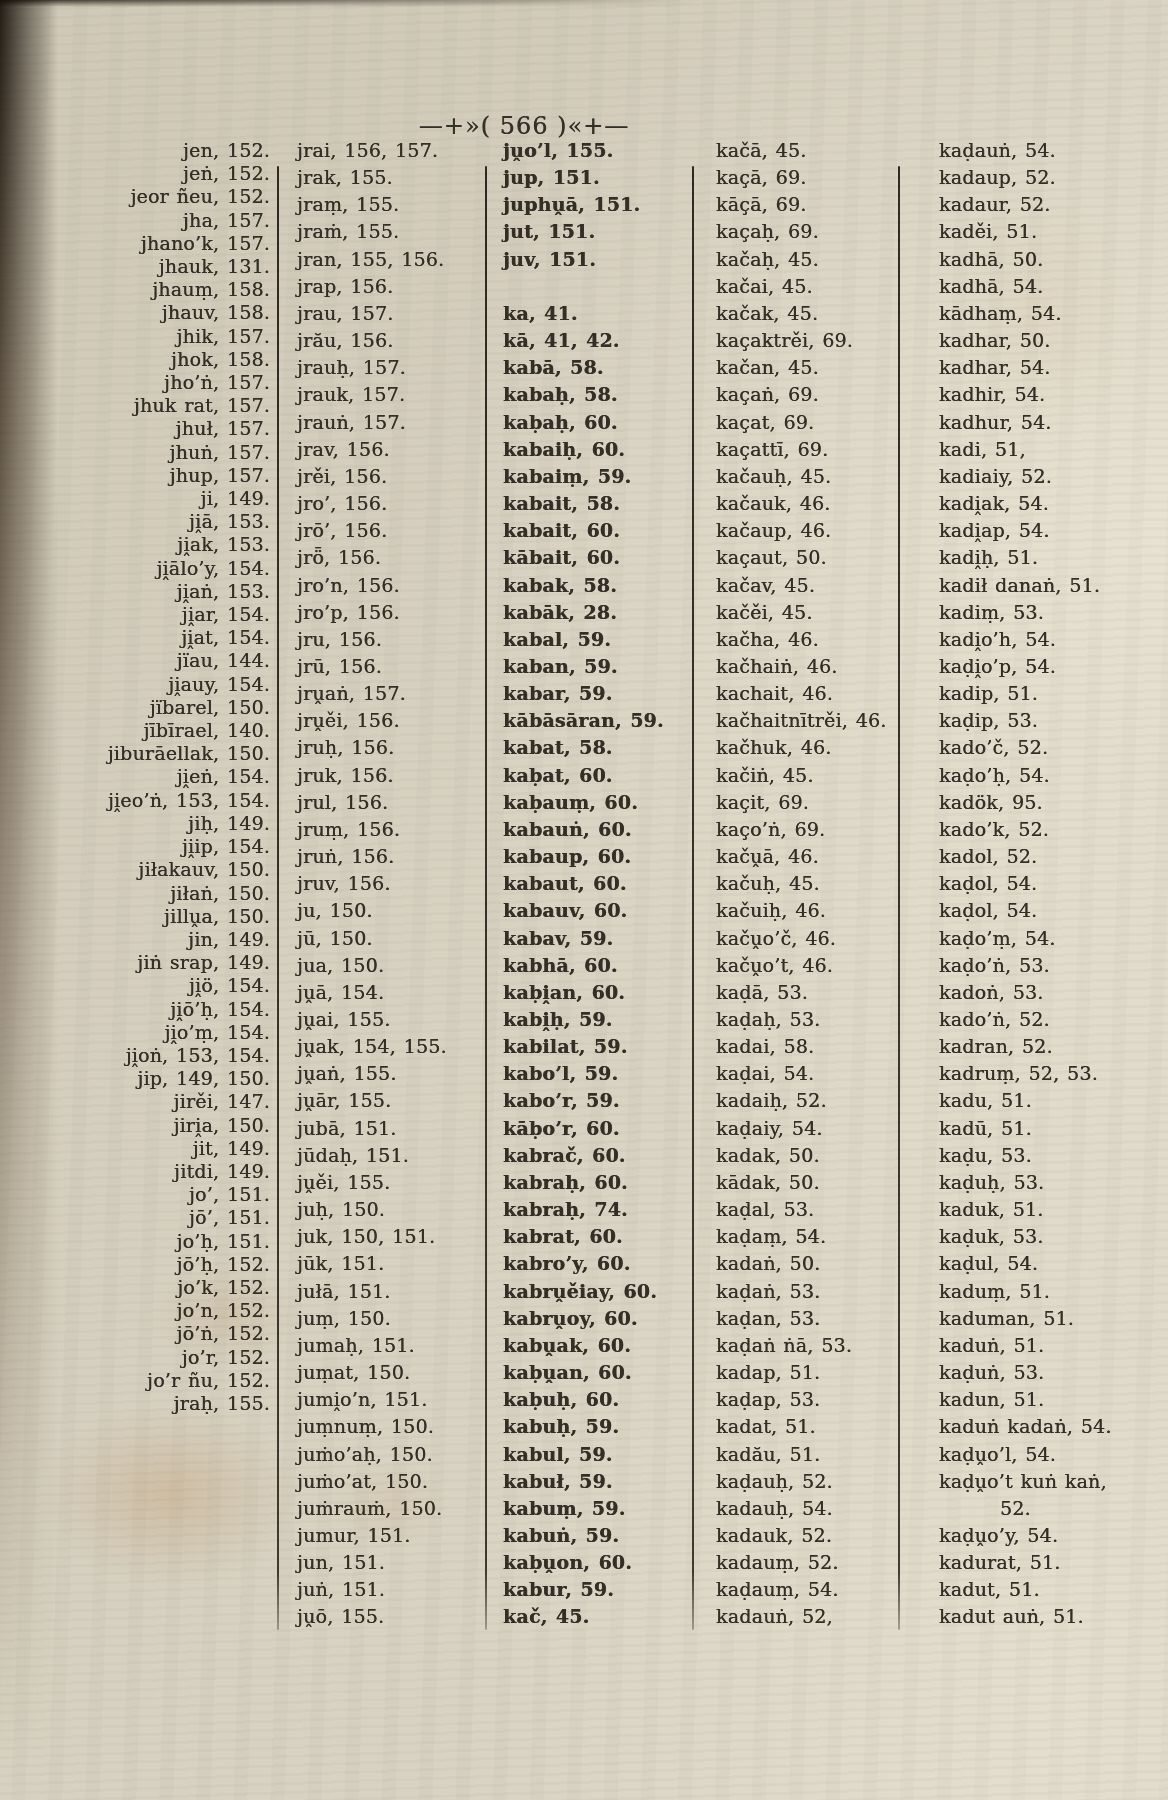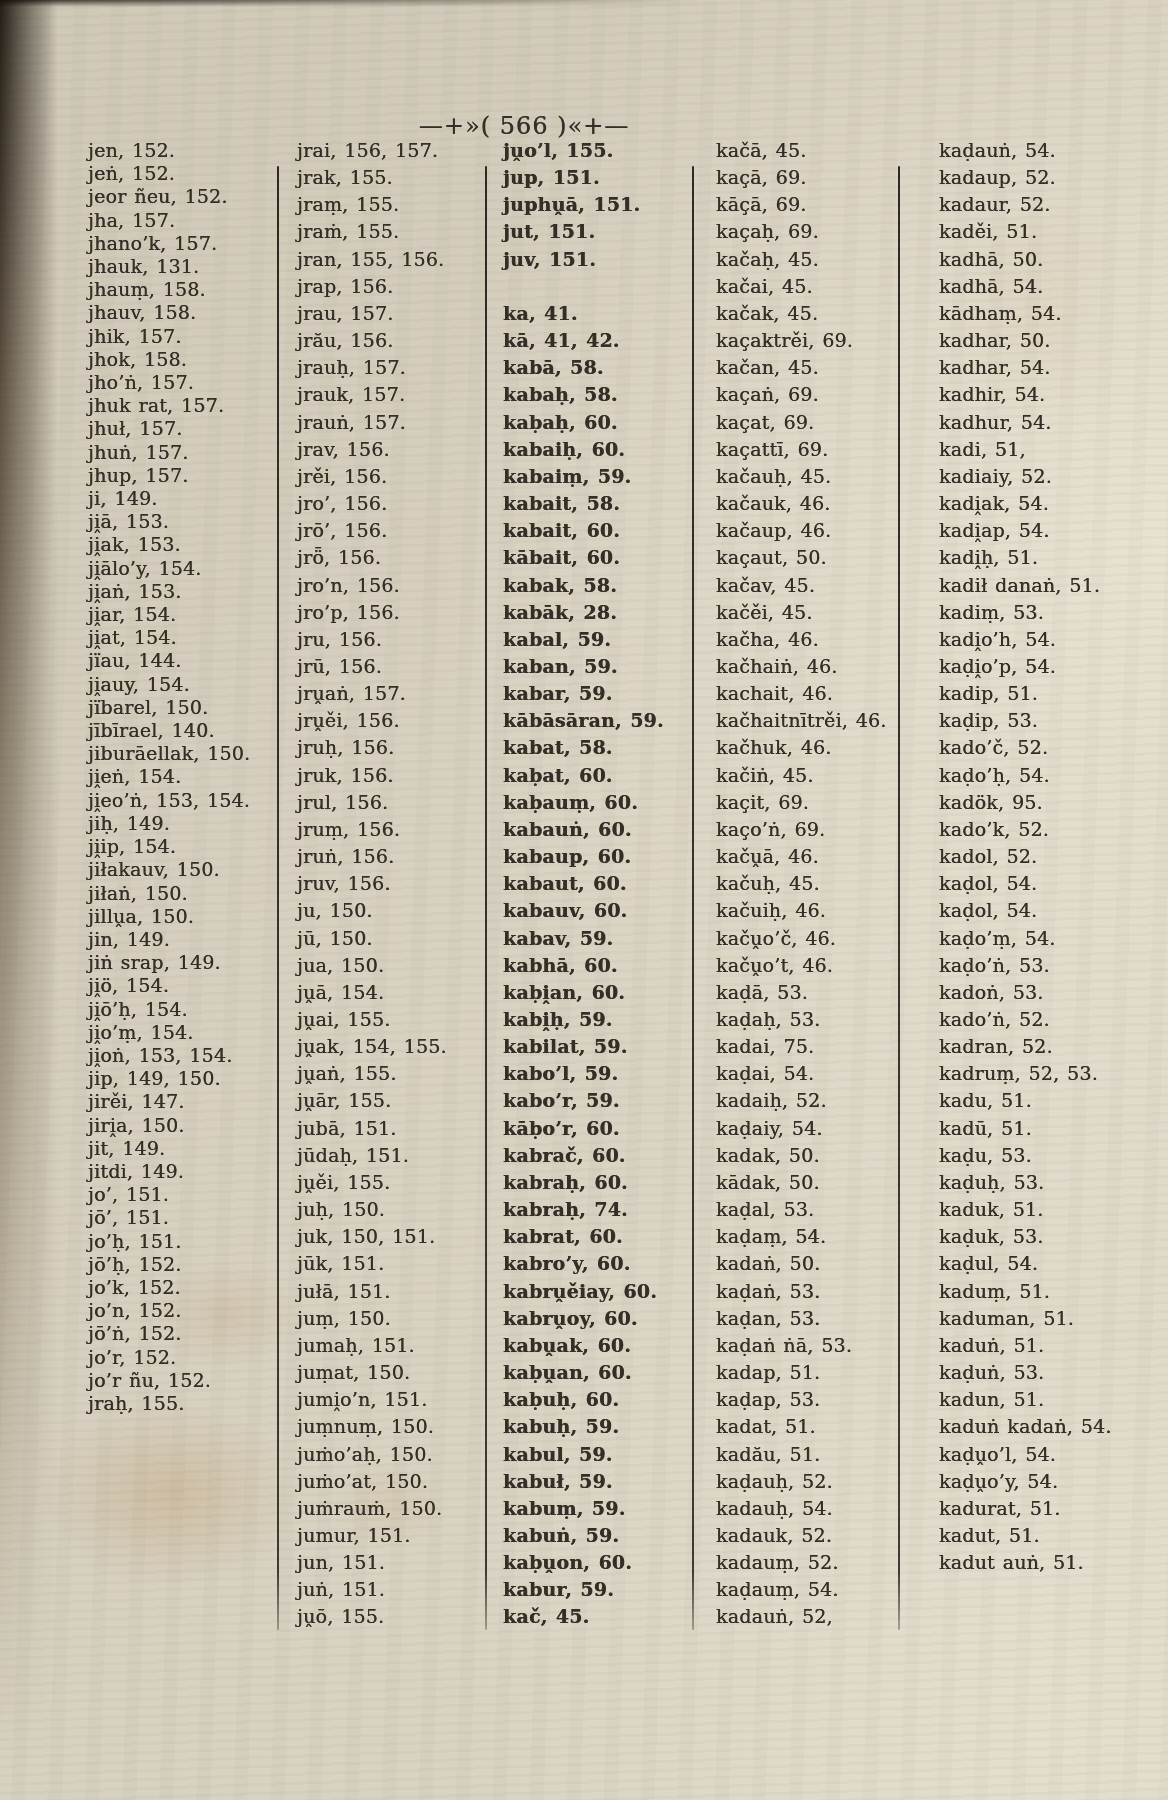--- a/index.html
+++ b/index.html
@@ -63,21 +63,21 @@
   .rule.r2{left:485px;}
   .rule.r3{left:692px;}
   .rule.r4{left:898px;}
   .col{
     position:absolute;color:#332e26;font-size:19px;
     letter-spacing:0.2px;word-spacing:1.5px;
     text-shadow:0.3px 0.3px 0.45px rgba(42,37,30,0.85);
     filter:blur(0.15px);
   }
   .col .entry{white-space:pre-wrap;padding-left:30px;text-indent:-30px;}
-  .col1{left:88px; top:139px;width:182px;line-height:23.2px;}
+  .col1{left:88px; top:139px;width:182px;line-height:23.2px;text-align:right;}
   .col2{left:297px;top:137px;width:180px;line-height:27.15px;}
   .col3{left:503px;top:137px;width:182px;line-height:27.15px;font-weight:bold;}
   .col4{left:716px;top:137px;width:178px;line-height:27.15px;}
   .col5{left:919px;top:137px;width:230px;line-height:27.15px;margin-left:20px;}
 </style>
 </head>
 <body>
 
 <div class="page">
   <div class="stain s1"></div>
@@ -297,21 +297,21 @@
       <div class="entry">kačiṅ, 45.</div>
       <div class="entry">kaçit, 69.</div>
       <div class="entry">kaço’ṅ, 69.</div>
       <div class="entry">kačṷā, 46.</div>
       <div class="entry">kačuḥ, 45.</div>
       <div class="entry">kačuiḥ, 46.</div>
       <div class="entry">kačṷo’č, 46.</div>
       <div class="entry">kačṷo’t, 46.</div>
       <div class="entry">kaḍā, 53.</div>
       <div class="entry">kaḍaḥ, 53.</div>
-      <div class="entry">kadai, 75.</div>
+      <div class="entry">kadai, 58.</div>
       <div class="entry">kaḍai, 54.</div>
       <div class="entry">kadaiḥ, 52.</div>
       <div class="entry">kaḍaiy, 54.</div>
       <div class="entry">kadak, 50.</div>
       <div class="entry">kādak, 50.</div>
       <div class="entry">kaḍal, 53.</div>
       <div class="entry">kaḍaṃ, 54.</div>
       <div class="entry">kadaṅ, 50.</div>
       <div class="entry">kaḍaṅ, 53.</div>
       <div class="entry">kaḍan, 53.</div>
@@ -370,18 +370,20 @@
       <div class="entry">kaduk, 51.</div>
       <div class="entry">kaḍuk, 53.</div>
       <div class="entry">kaḍul, 54.</div>
       <div class="entry">kaduṃ, 51.</div>
       <div class="entry">kaduman, 51.</div>
       <div class="entry">kaduṅ, 51.</div>
       <div class="entry">kaḍuṅ, 53.</div>
       <div class="entry">kadun, 51.</div>
       <div class="entry">kaduṅ kadaṅ, 54.</div>
       <div class="entry">kaḍṷo’l, 54.</div>
+      <div class="entry">kaḍṷo’t kuṅ kaṅ,
+    52.</div>
       <div class="entry">kaḍṷo’y, 54.</div>
       <div class="entry">kadurat, 51.</div>
       <div class="entry">kadut, 51.</div>
       <div class="entry">kadut auṅ, 51.</div>
     </div>
 </div>
 
 </body></html>

